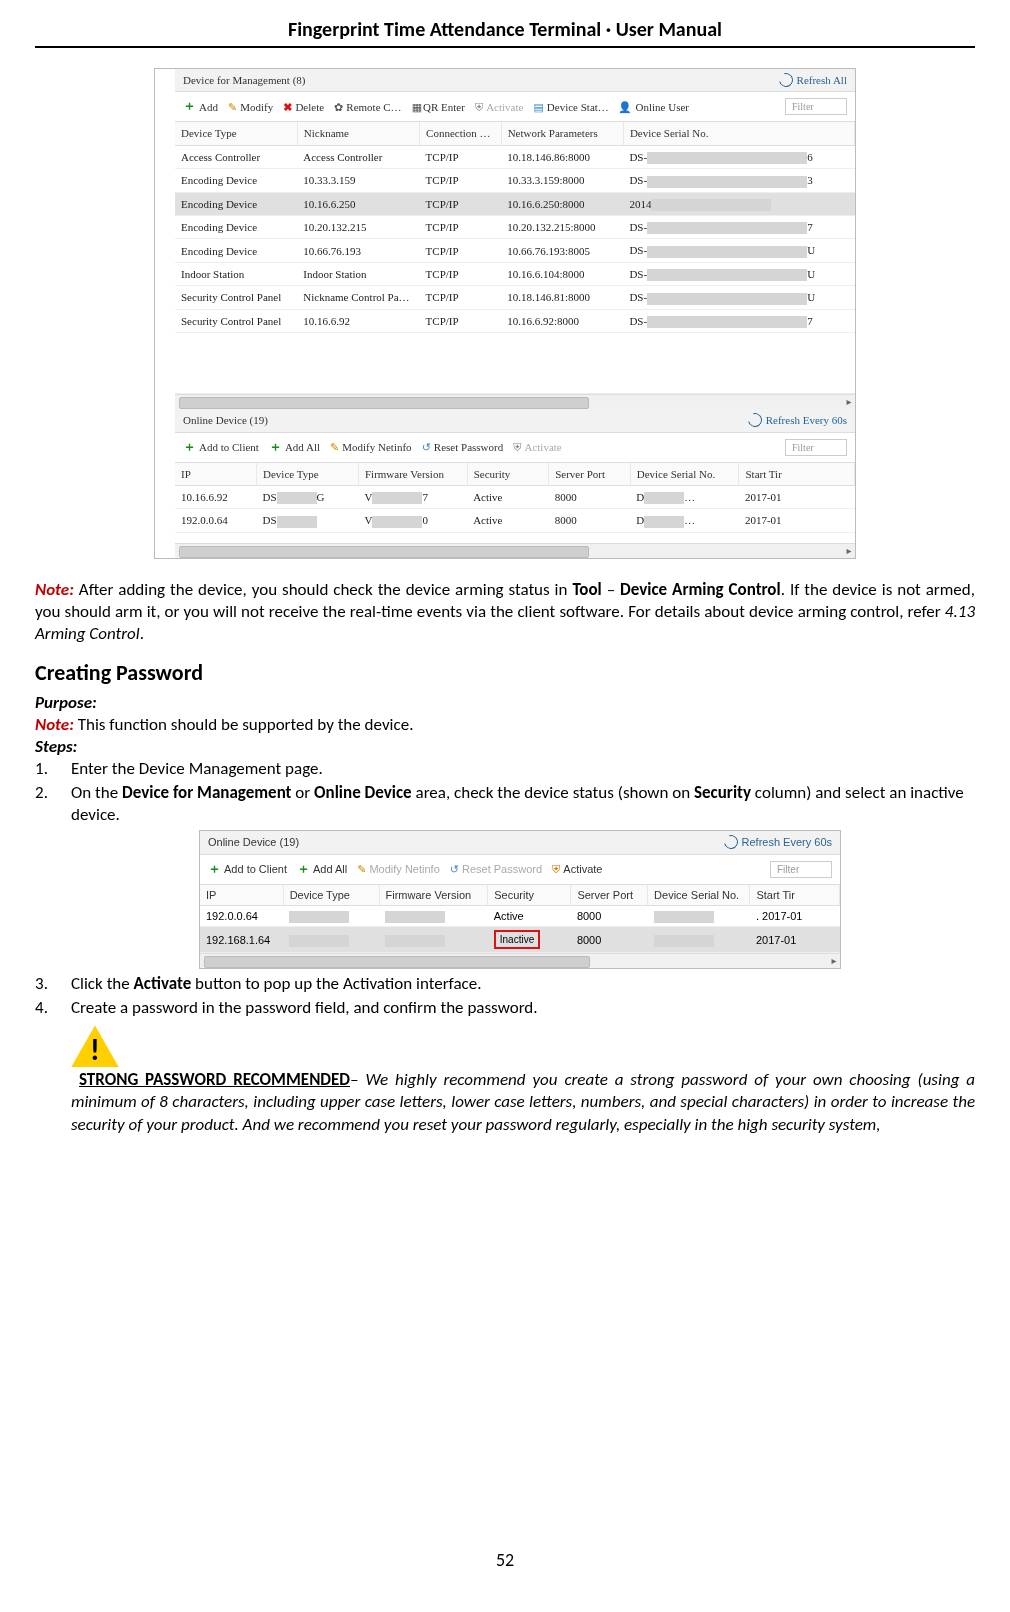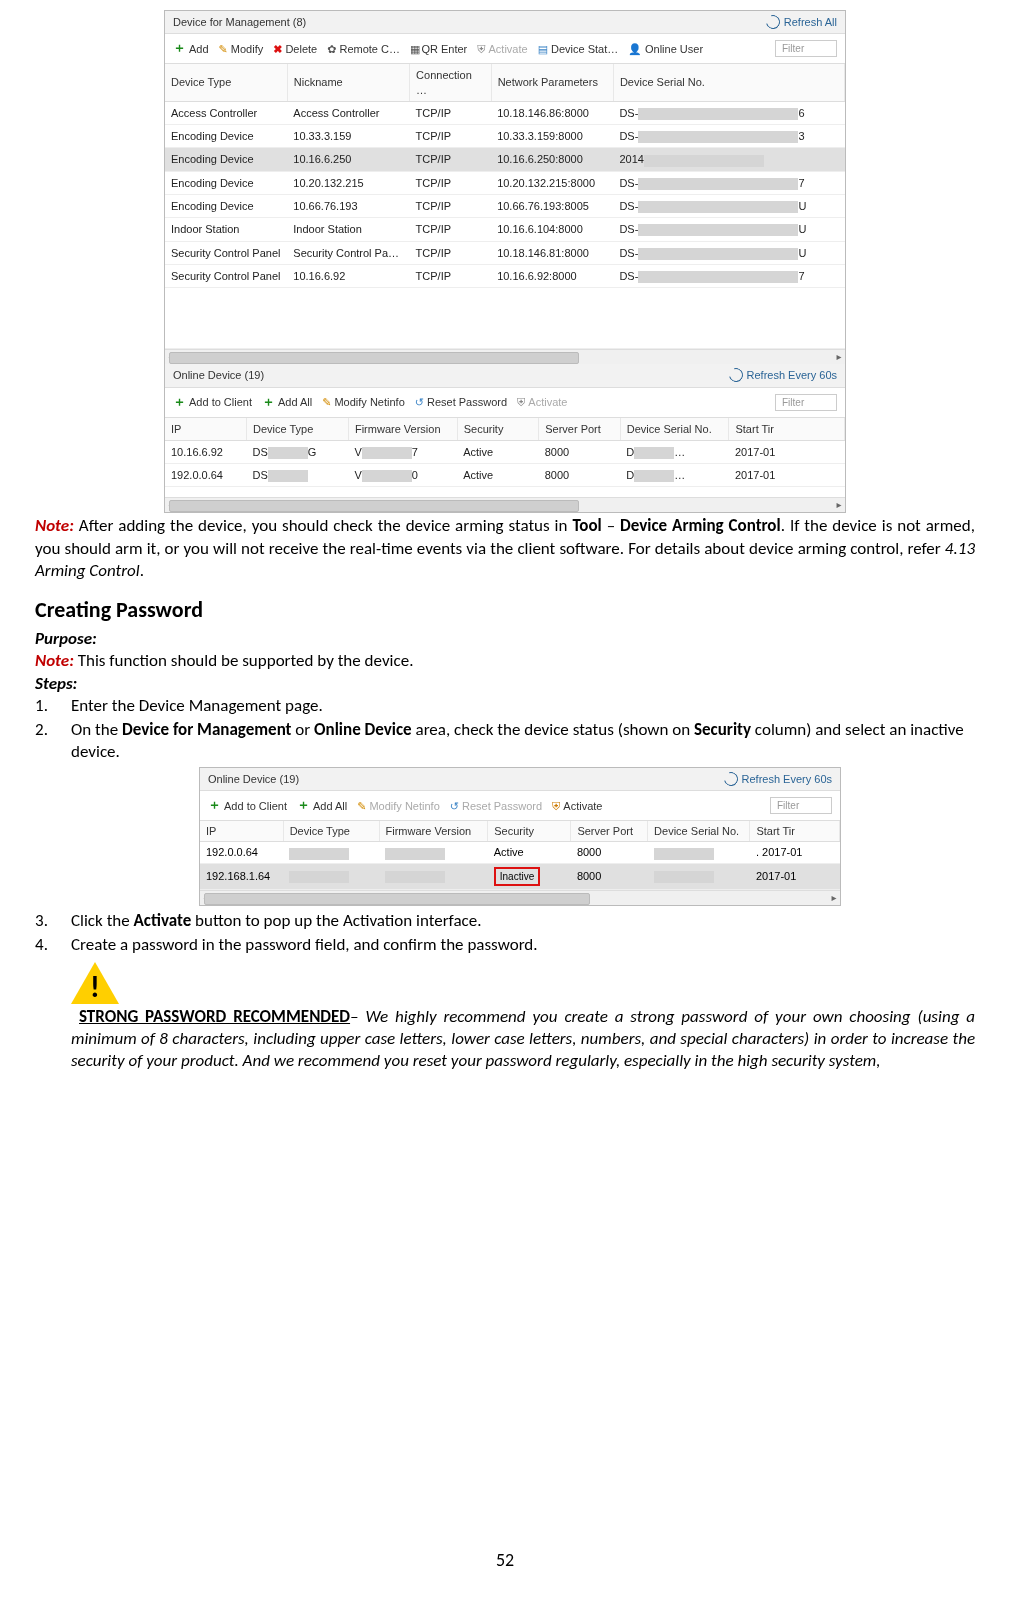--- a/index.html
+++ b/index.html
@@ -31,26 +31,27 @@
     position: absolute;
     bottom: 40px;
     left: 0; right: 0;
     text-align: center;
     font-size: 18px;
   }
 
   
   .shot1 {
     width: 680px;
-    margin: 0 auto 2px auto;
+    margin: 0 auto 20px auto;
     border: 1px solid #bbb;
-    font-family: Liberation Sans, sans-serif;
+    font-family: Liberation Serif, serif;
     font-size: 11px;
     color: #222;
     background: #fff;
+    padding-left: 20px;
   }
   .panel-hdr {
     display: flex;
     justify-content: space-between;
     align-items: center;
     background: #f2f2f2;
     border-bottom: 1px solid #ddd;
     padding: 4px 8px;
     font-size: 11px;
     color: #333;
@@ -173,20 +174,21 @@
   .ic-undo { color:#3d85c6;}
   .ic-shield { color:#888;}
   .ic-man { color:#3d85c6;}
   .ic-bar { color:#3d85c6;}
   .ic-qr { color:#555; letter-spacing:-2px;}
 </style>
 </head>
 <body>
 
 <div class="page">
+  <div class="header-title">Fingerprint Time Attendance Terminal · User Manual</div>
 
   <div class="shot1">
 
     <div class="panel-hdr">
       <span>Device for Management (8)</span>
       <span class="right">
         <span class="ic-refresh"></span>
         <span>Refresh All</span>
       </span>
     </div>
@@ -280,21 +282,21 @@
           </tr>
           <tr>
             <td>Indoor Station</td>
             <td>Indoor Station</td>
             <td>TCP/IP</td>
             <td>10.16.6.104:8000</td>
             <td>DS-<span class="redact" style="width:160px"></span>U</td>
           </tr>
           <tr>
             <td>Security Control Panel</td>
-            <td>Security Control Pa…</td>
+            <td>Nickname Control Pa…</td>
             <td>TCP/IP</td>
             <td>10.18.146.81:8000</td>
             <td>DS-<span class="redact" style="width:160px"></span>U</td>
           </tr>
           <tr>
             <td>Security Control Panel</td>
             <td>10.16.6.92</td>
             <td>TCP/IP</td>
             <td>10.16.6.92:8000</td>
             <td>DS-<span class="redact" style="width:160px"></span>7</td>

